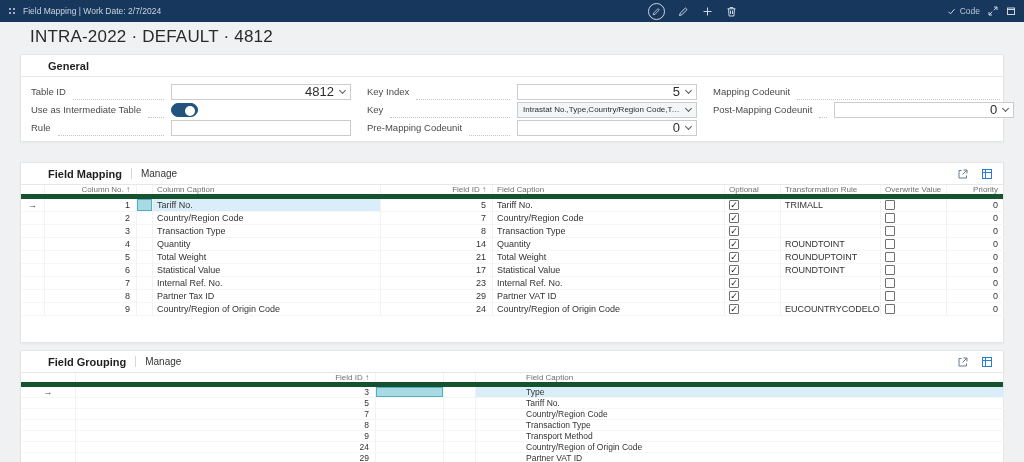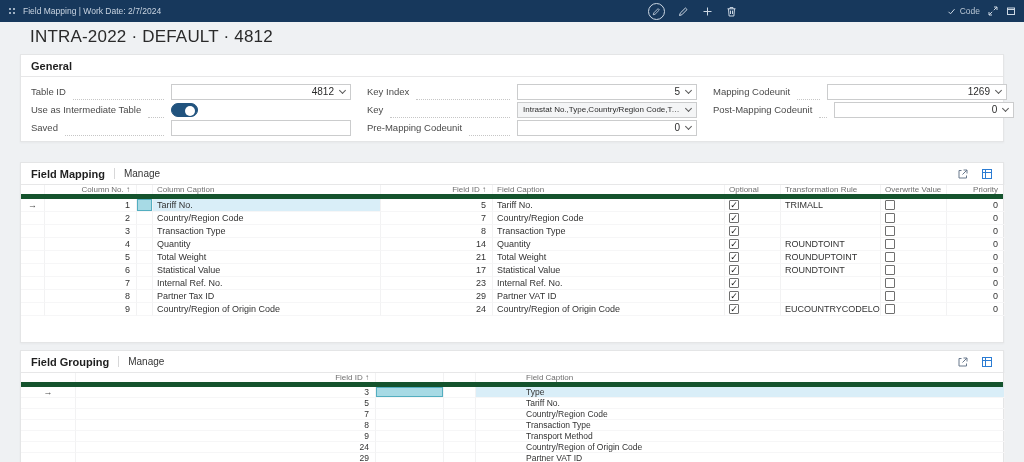--- a/index.html
+++ b/index.html
@@ -23,35 +23,35 @@
   
   .content { position:absolute; top:22px; left:0; width:1024px; height:440px; overflow:hidden;border-radius:7px; }
   .page-title { position:absolute; top:5px; left:30px; font-size:17px; color:#2a2a2a; letter-spacing:.2px; }
 
   .card { position:absolute; left:20px; width:984px; background:#fff;
     border:1px solid #e4e5e6; box-shadow:0 1px 2px rgba(0,0,0,.04); }
   .card-general  { top:32px;  height:88px; }
   .card-mapping  { top:140px; height:181px; }
   .card-grouping { top:328px; height:140px; }
 
-  .sec-head { height:22px; display:flex; align-items:center; padding:0 10px;
+  .sec-head { height:22px; display:flex; align-items:center; padding:0 27px;
     border-bottom:1px solid #e7e7e8; position:relative; }
   .sec-title { font-size:11px; font-weight:bold; color:#1f1f1f; }
   .vdiv { width:1px; height:11px; background:#d7d7d8; margin:0 9px; }
   .sec-tab { font-size:10px; color:#343434; }
   .sec-icons { position:absolute; right:10px; top:0; height:22px; display:flex; align-items:center; gap:12px; }
 
   
   .gwrap { padding:6px 10px 0 10px; display:grid; grid-template-columns:320px 330px 294px; column-gap:16px; }
   .field { display:flex; align-items:center; height:17px; margin-bottom:1px; }
   .flabel { font-size:9.5px; color:#4a4a4a; white-space:nowrap; }
   .dots { flex:1; border-bottom:1px dotted #c6c6c6; margin:0 7px; align-self:flex-end; height:11px; min-width:8px; }
   .finput { width:180px; flex:none; height:16px; border:1px solid #cbcccd; background:#fff;
     display:flex; align-items:center; padding:0 5px; }
-  .finput .fval { flex:1; font-size:10px; color:#2c2c2c; white-space:nowrap; overflow:hidden; text-overflow:ellipsis; }
+  .finput .fval { flex:1; font-size:13px; color:#2c2c2c; white-space:nowrap; overflow:hidden; text-overflow:ellipsis; }
   .finput.num .fval { text-align:right; }
   .finput.small .fval { font-size:8px; }
   .finput.shaded { background:#f4f5f6; }
   .finput.plain { border:none; background:transparent; padding:0; }
   .chev { width:5px; height:5px; border-right:1.2px solid #5a5a5a; border-bottom:1.2px solid #5a5a5a;
     transform:rotate(45deg); margin-left:6px; margin-top:-3px; flex:none; }
   .toggle { position:relative; width:27px; height:14px; border-radius:8px; background:#fff; border:1px solid #6d6d6d; }
   .toggle.checked { background:#21537e; border-color:#21537e; }
   .toggle.checked::after { content:""; position:absolute; right:2px; top:2px; width:10px; height:10px;
     border-radius:50%; background:#fff; }
@@ -155,21 +155,21 @@
             </div>
           </div>
           <div class="field">
             <span class="flabel">Use as Intermediate Table</span>
             <span class="dots"></span>
             <div class="finput plain">
               <span class="toggle checked"></span>
             </div>
           </div>
           <div class="field">
-            <span class="flabel">Saved</span>
+            <span class="flabel">Rule</span>
             <span class="dots"></span>
             <div class="finput">
               <span class="fval"></span>
             </div>
           </div>
         </div>
         <div class="gcol">
           <div class="field">
             <span class="flabel">Key Index</span>
             <span class="dots"></span>
@@ -192,24 +192,20 @@
             <div class="finput num">
               <span class="fval">0</span>
               <span class="chev"></span>
             </div>
           </div>
         </div>
         <div class="gcol">
           <div class="field">
             <span class="flabel">Mapping Codeunit</span>
             <span class="dots"></span>
-            <div class="finput num">
-              <span class="fval">1269</span>
-              <span class="chev"></span>
-            </div>
           </div>
           <div class="field">
             <span class="flabel">Post-Mapping Codeunit</span>
             <span class="dots"></span>
             <div class="finput num">
               <span class="fval">0</span>
               <span class="chev"></span>
             </div>
           </div>
         </div>

